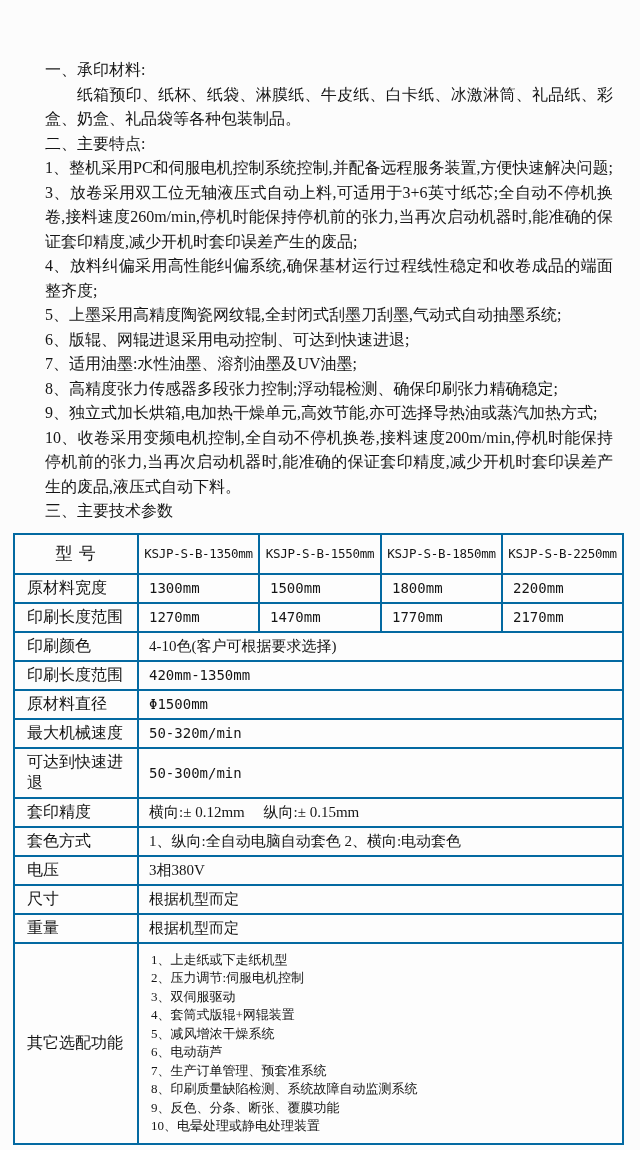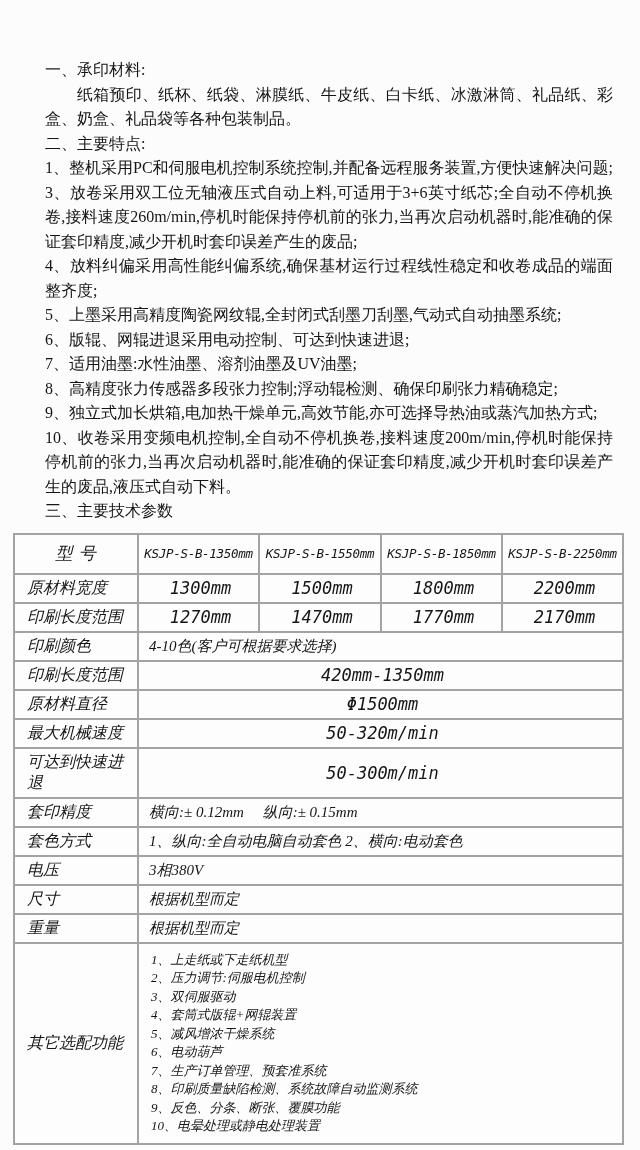--- a/index.html
+++ b/index.html
@@ -27,25 +27,24 @@
 
   
   table.specs {
     border-collapse: collapse;
     table-layout: fixed;
     width: 609px;
     margin: 9px 0 0 13px;
     background: #fdfdfd;
   }
   table.specs th, table.specs td {
-    border: 2px solid #a3a3a3;
+    border: 2px solid #0369a1;
     vertical-align: middle;
     font-weight: normal;
     overflow: hidden;
-    font-style: italic;
   }
   table.specs thead th {
     height: 40px;
     text-align: center;
   }
   table.specs thead th.model {
     font-family: "DejaVu Sans Mono", "Liberation Mono", monospace;
     font-size: 12.5px;
     letter-spacing: -0.3px;
   }
@@ -60,22 +59,21 @@
     text-align: left;
   }
   td.val {
     font-size: 15px;
     padding: 2px 6px 2px 10px;
     text-align: left;
     white-space: pre-wrap;
   }
   td.val.latin {
     font-family: "DejaVu Sans Mono", "Liberation Mono", monospace;
-    font-size: 17px;
-    text-align: center;
+    font-size: 14px;
   }
   td.val.lines { padding: 7px 6px 7px 12px; }
   td.val.lines div { line-height: 18.5px; font-size: 13px; }
 </style>
 </head>
 <body>
 
 <div class="page">
 
   <div class="text-block">

